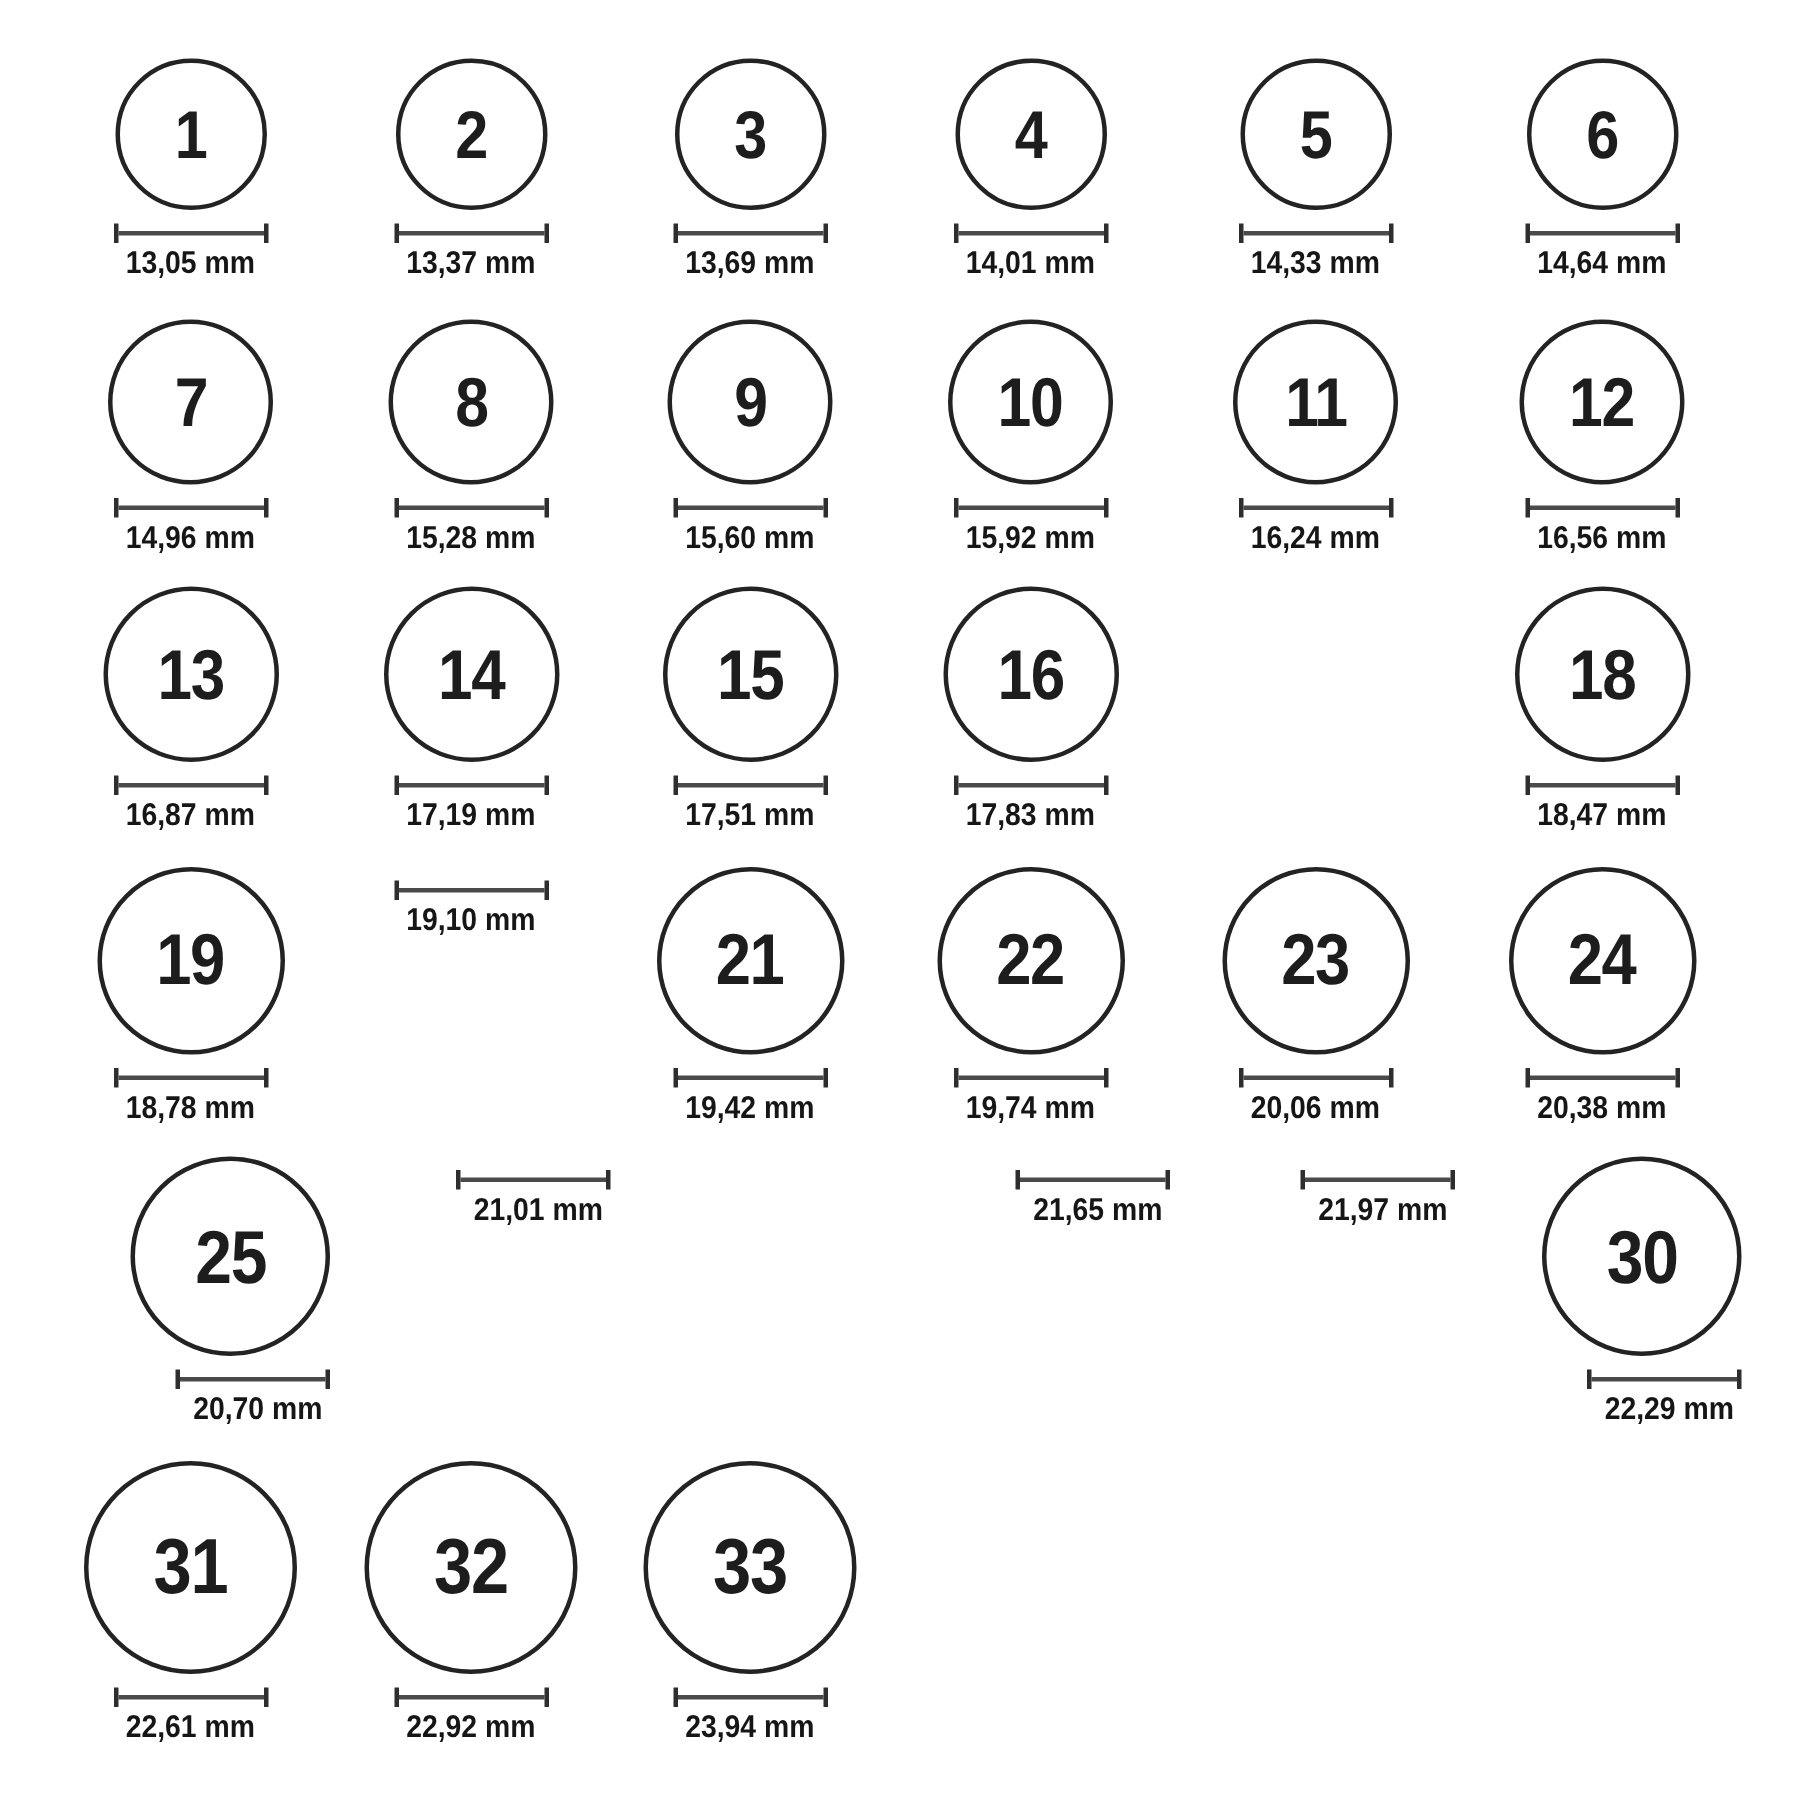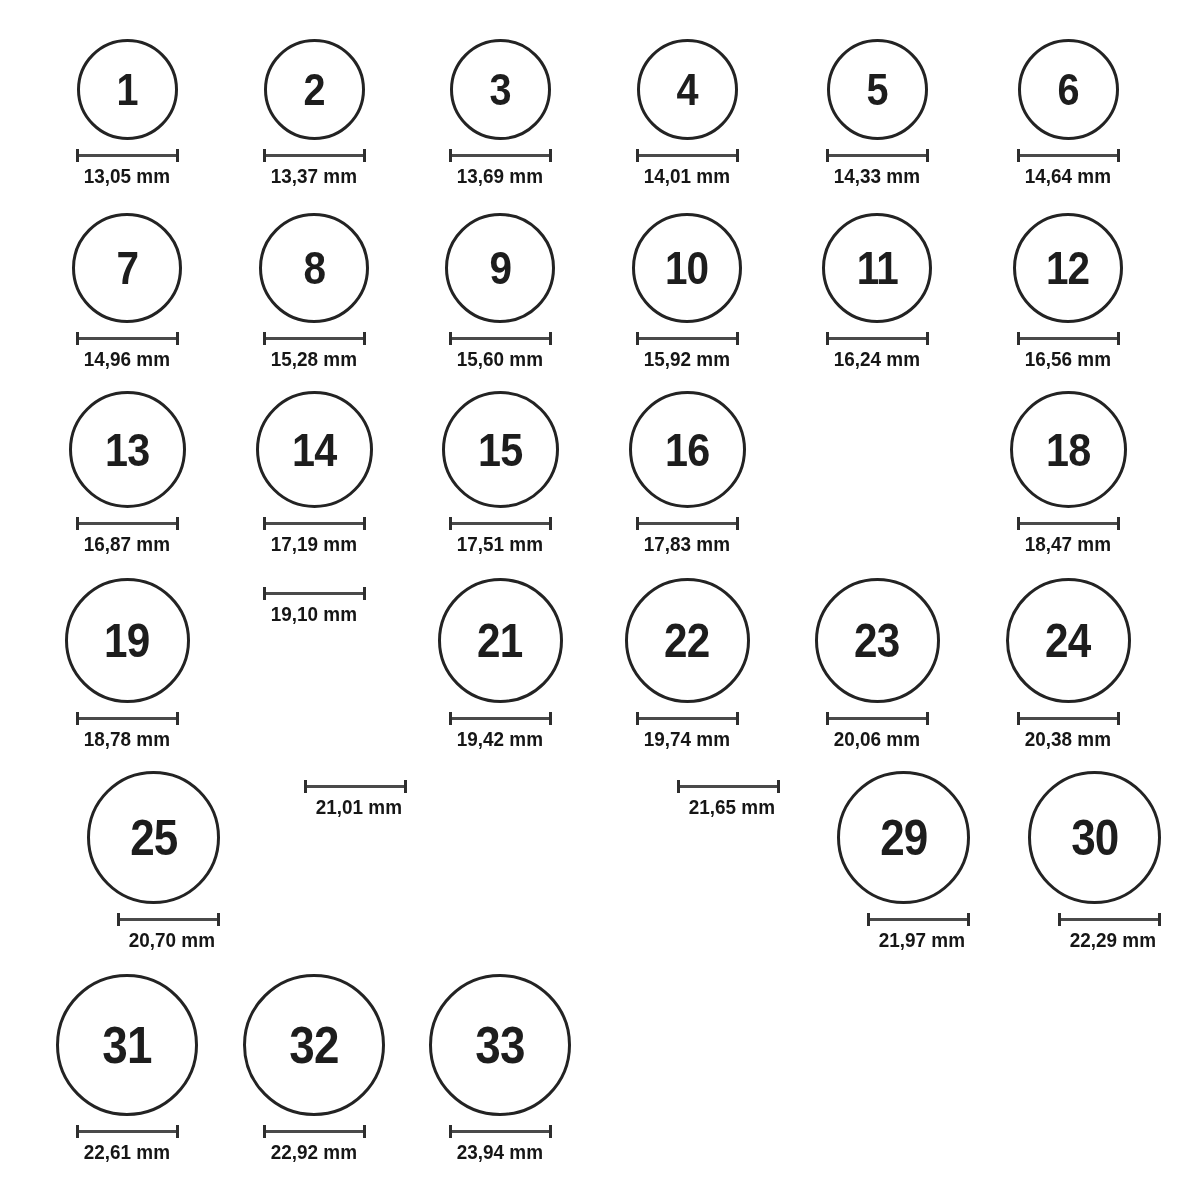--- a/index.html
+++ b/index.html
@@ -360,23 +360,20 @@
     </div>
     <div class="cell row5 col4">
       <div class="measure">
         <span class="tick"></span>
         <span class="bar"></span>
         <span class="tick"></span>
       </div>
       <div class="label">21,65 mm</div>
     </div>
     <div class="cell row5 col5">
-      <div class="circle">
-        <span class="num">29</span>
-      </div>
       <div class="measure">
         <span class="tick"></span>
         <span class="bar"></span>
         <span class="tick"></span>
       </div>
       <div class="label">21,97 mm</div>
     </div>
     <div class="cell row5 col6">
       <div class="circle">
         <span class="num">30</span>

